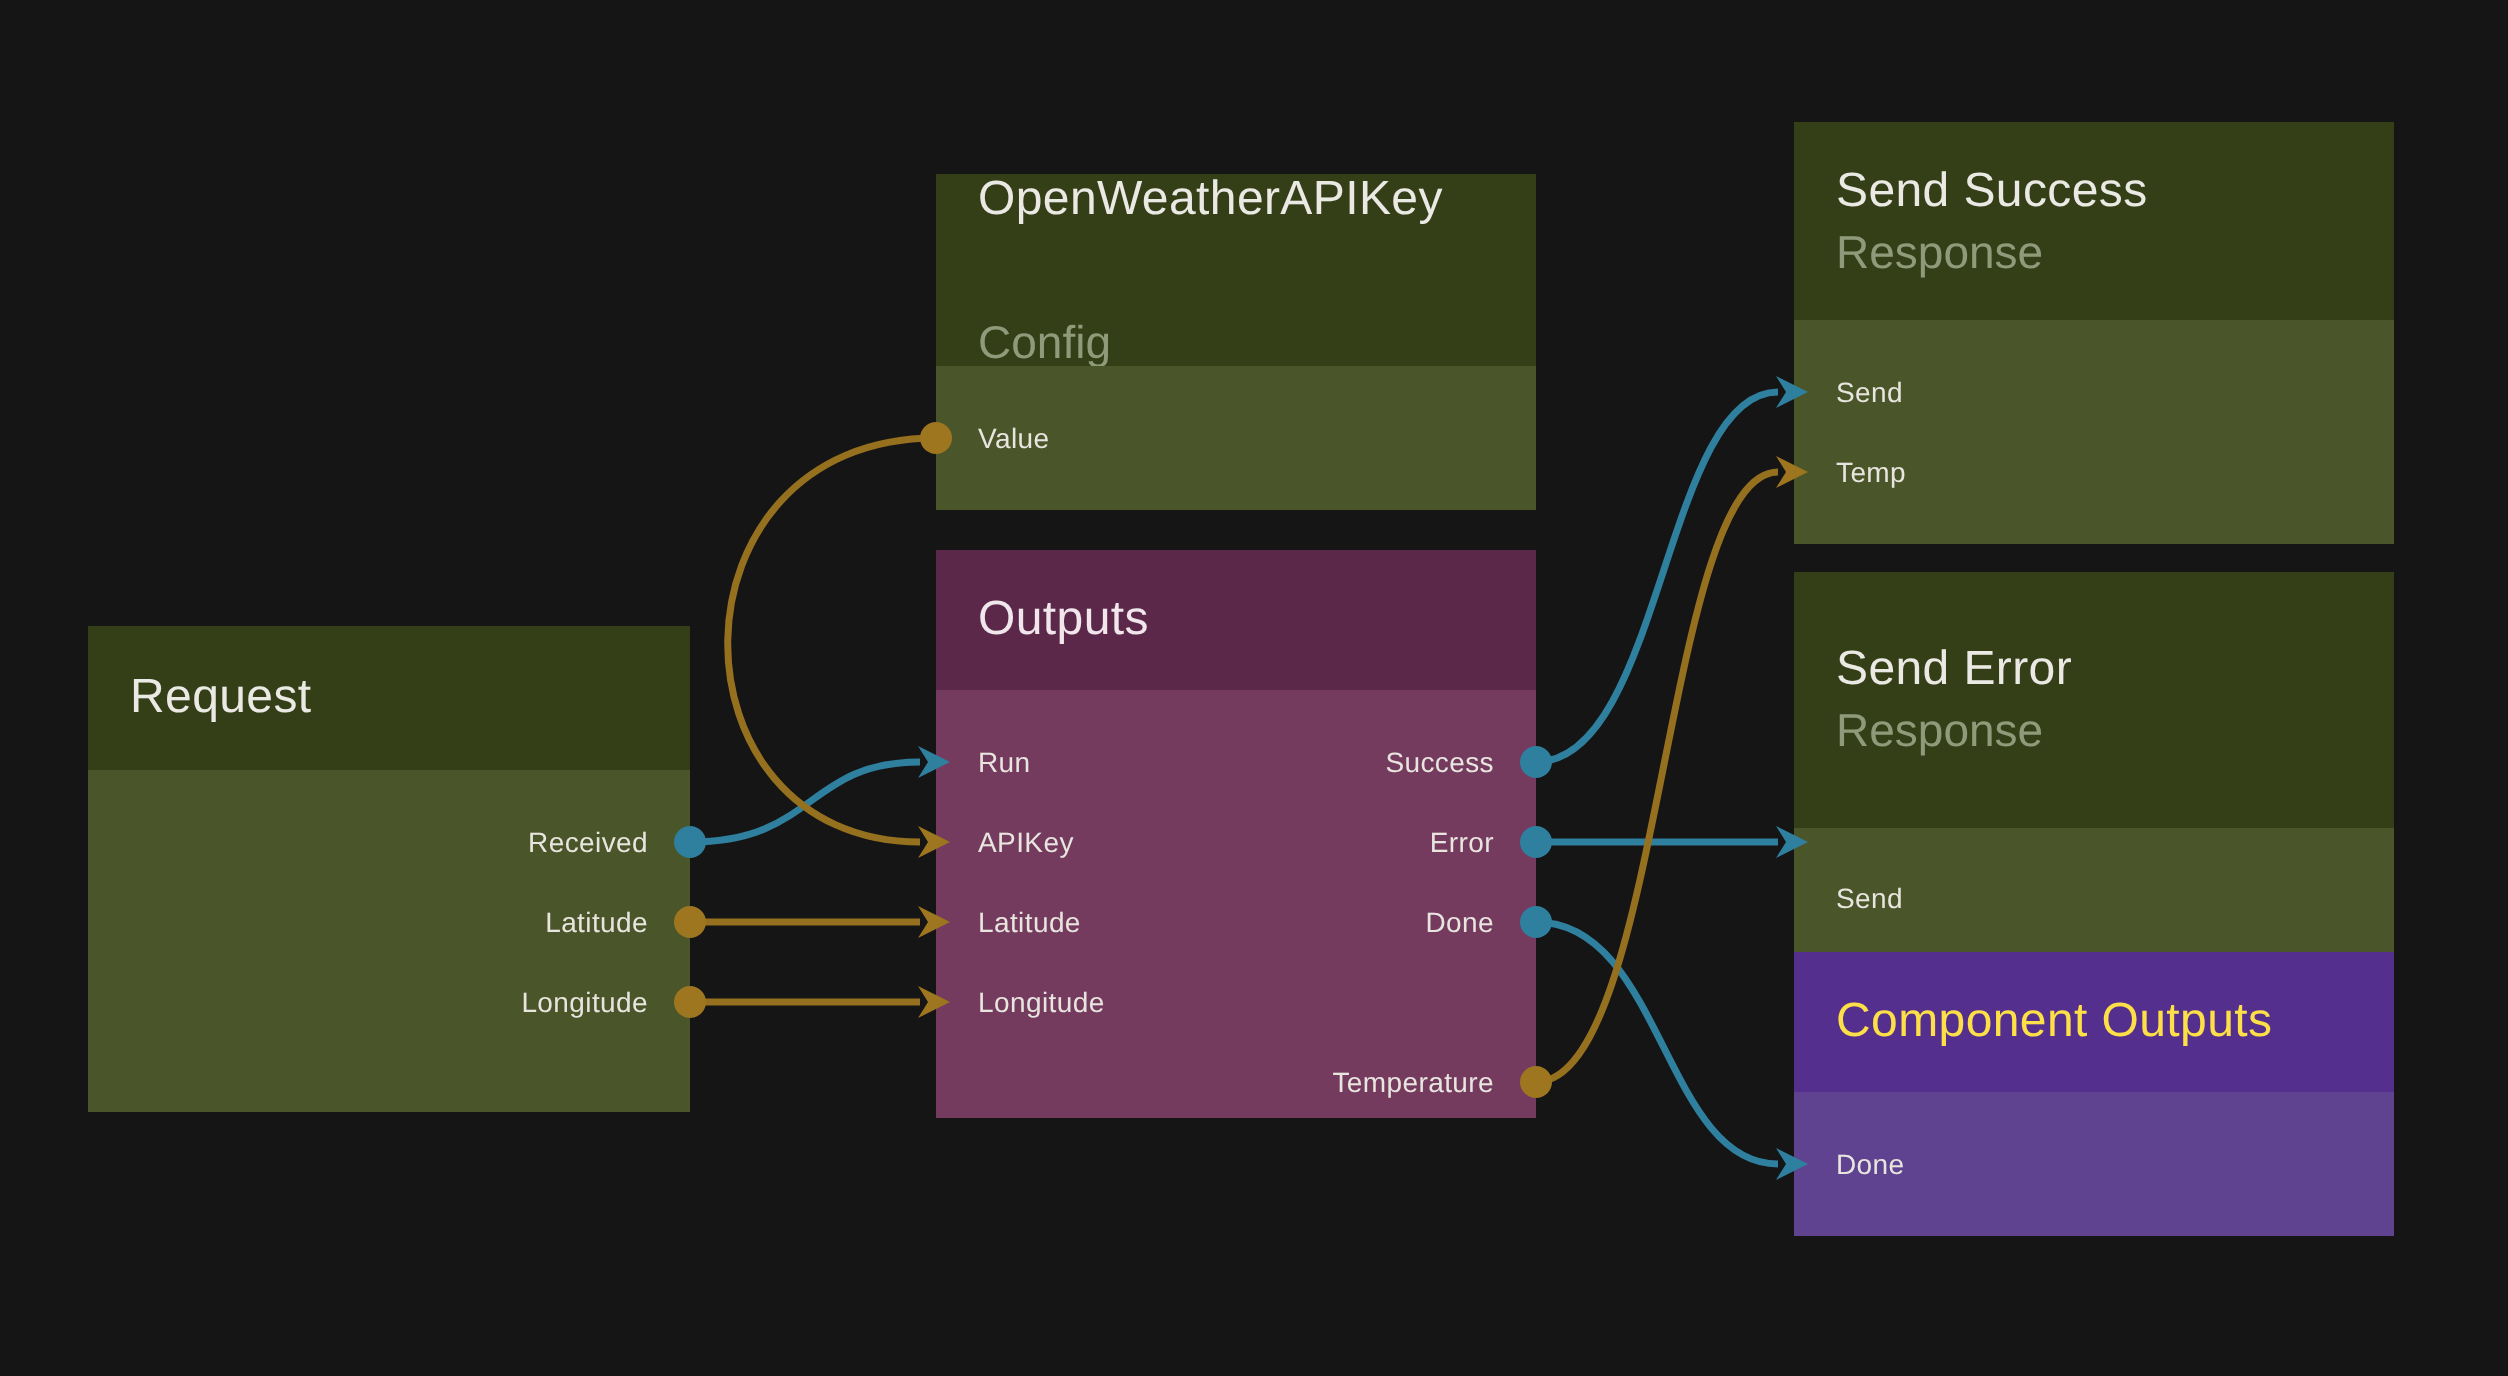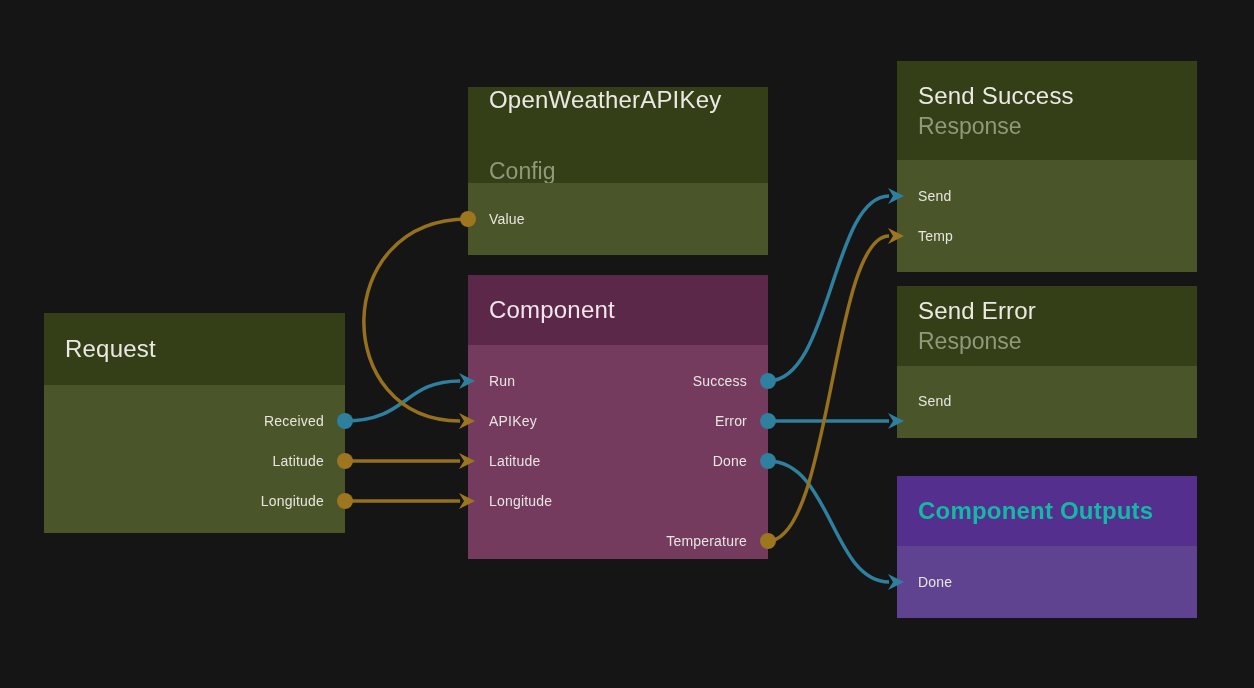--- a/index.html
+++ b/index.html
@@ -30,38 +30,38 @@
 </style>
 </head>
 <body style="background: rgb(21, 21, 21);">
 
 <div class="canvas">
   <div id="nodes">
       <div class="node" style="left: 44px; top: 313px; width: 301px;">
         <div class="node-header" style="height: 72px; background: rgb(52, 63, 23);">
           <div class="node-title" style="color: rgb(235, 233, 228);">Request</div>
         </div>
-        <div class="node-body" style="height: 148px; background: rgb(74, 85, 41);">
+        <div class="node-body" style="height: 171px; background: rgb(74, 85, 41);">
           <div class="port-label right" style="color: rgb(232, 229, 223); top: 16px;">Received</div>
           <div class="port-label right" style="color: rgb(232, 229, 223); top: 56px;">Latitude</div>
           <div class="port-label right" style="color: rgb(232, 229, 223); top: 96px;">Longitude</div>
         </div>
       </div>
       <div class="node" style="left: 468px; top: 87px; width: 300px;">
         <div class="node-header" style="height: 96px; background: rgb(52, 63, 23); gap: 41px;">
           <div class="node-title" style="color: rgb(235, 233, 228);">OpenWeatherAPIKey</div>
           <div class="node-subtitle" style="color: rgb(143, 154, 122);">Config</div>
         </div>
         <div class="node-body" style="height: 72px; background: rgb(74, 85, 41);">
           <div class="port-label left" style="color: rgb(232, 229, 223); top: 16px;">Value</div>
         </div>
       </div>
       <div class="node" style="left: 468px; top: 275px; width: 300px;">
         <div class="node-header" style="height: 70px; background: rgb(92, 40, 73);">
-          <div class="node-title" style="color: rgb(240, 230, 236);">Component</div>
+          <div class="node-title" style="color: rgb(240, 230, 236);">Outputs</div>
         </div>
         <div class="node-body" style="height: 214px; background: rgb(116, 59, 95);">
           <div class="port-label left" style="color: rgb(232, 229, 223); top: 16px;">Run</div>
           <div class="port-label left" style="color: rgb(232, 229, 223); top: 56px;">APIKey</div>
           <div class="port-label left" style="color: rgb(232, 229, 223); top: 96px;">Latitude</div>
           <div class="port-label left" style="color: rgb(232, 229, 223); top: 136px;">Longitude</div>
           <div class="port-label right" style="color: rgb(232, 229, 223); top: 16px;">Success</div>
           <div class="port-label right" style="color: rgb(232, 229, 223); top: 56px;">Error</div>
           <div class="port-label right" style="color: rgb(232, 229, 223); top: 96px;">Done</div>
           <div class="port-label right" style="color: rgb(232, 229, 223); top: 176px;">Temperature</div>
@@ -71,31 +71,31 @@
         <div class="node-header" style="height: 99px; background: rgb(52, 63, 23);">
           <div class="node-title" style="color: rgb(235, 233, 228);">Send Success</div>
           <div class="node-subtitle" style="color: rgb(143, 154, 122);">Response</div>
         </div>
         <div class="node-body" style="height: 112px; background: rgb(74, 85, 41);">
           <div class="port-label left" style="color: rgb(232, 229, 223); top: 16px;">Send</div>
           <div class="port-label left" style="color: rgb(232, 229, 223); top: 56px;">Temp</div>
         </div>
       </div>
       <div class="node" style="left: 897px; top: 286px; width: 300px;">
-        <div class="node-header" style="height: 80px; background: rgb(52, 63, 23);">
+        <div class="node-header" style="height: 128px; background: rgb(52, 63, 23);">
           <div class="node-title" style="color: rgb(235, 233, 228);">Send Error</div>
           <div class="node-subtitle" style="color: rgb(143, 154, 122);">Response</div>
         </div>
         <div class="node-body" style="height: 72px; background: rgb(74, 85, 41);">
           <div class="port-label left" style="color: rgb(232, 229, 223); top: 15px;">Send</div>
         </div>
       </div>
       <div class="node" style="left: 897px; top: 476px; width: 300px;">
         <div class="node-header" style="height: 70px; background: rgb(84, 47, 142);">
-          <div class="node-title" style="color: #14b8a6; font-weight: bold;">Component Outputs</div>
+          <div class="node-title" style="color: #fde047;">Component Outputs</div>
         </div>
         <div class="node-body" style="height: 72px; background: rgb(95, 67, 144);">
           <div class="port-label left" style="color: rgb(232, 229, 223); top: 16px;">Done</div>
         </div>
       </div>
     </div>
   <svg id="wires" width="1254" height="688" viewBox="0 0 1254 688">
       <path class="wire" d="M 345 421 C 408 421, 403 381, 460 381" stroke="#2f7f9e" stroke-width="3.5"></path>
       <path class="wire" d="M 468 219 C 330 219, 331 421, 460 421" stroke="#95701f" stroke-width="3.5"></path>
       <path class="wire" d="M 345 461 C 408 461, 403 461, 460 461" stroke="#95701f" stroke-width="3.5"></path>

